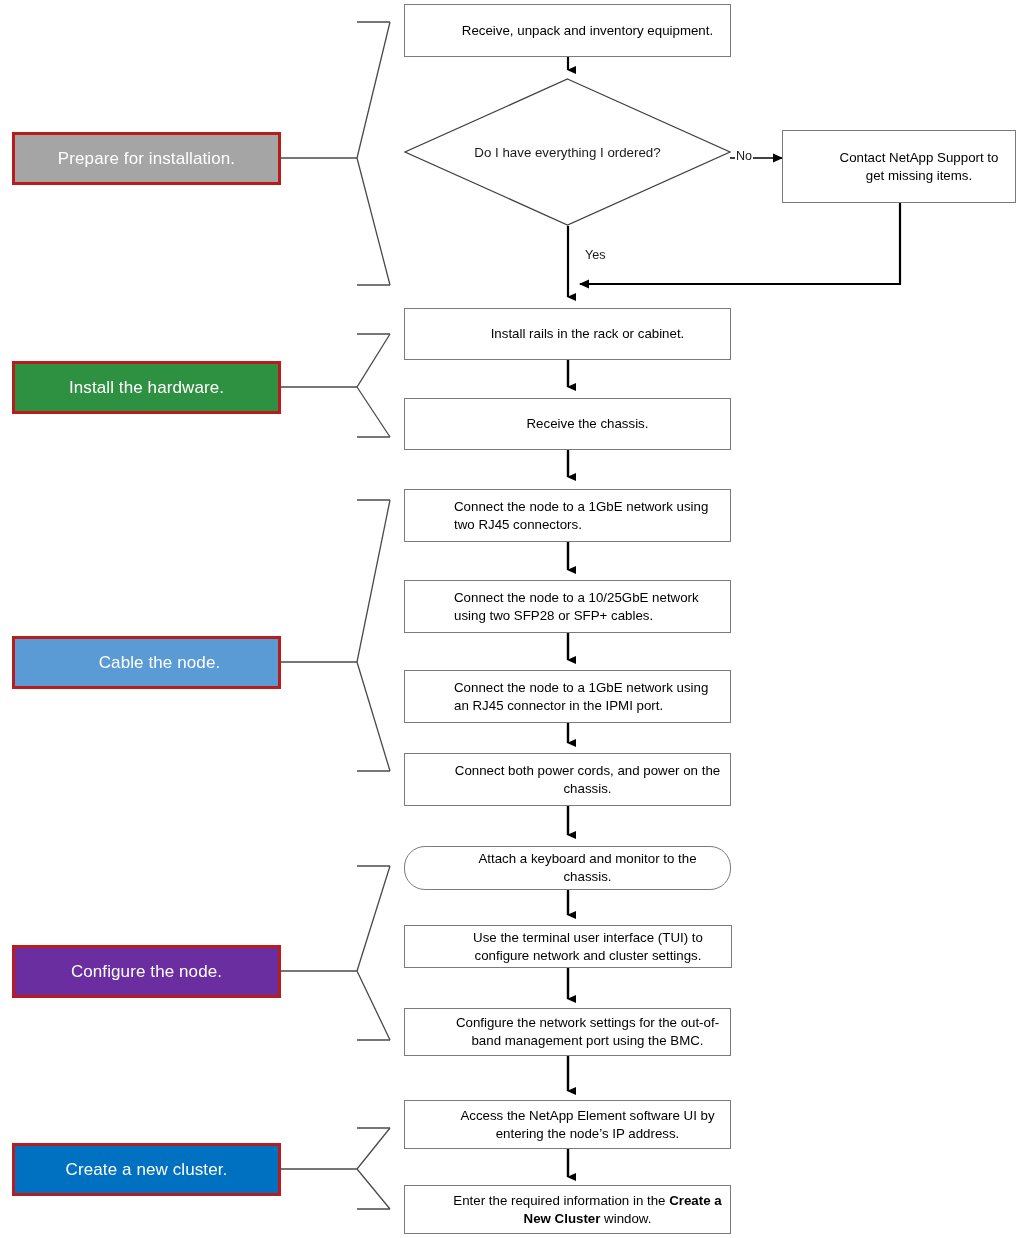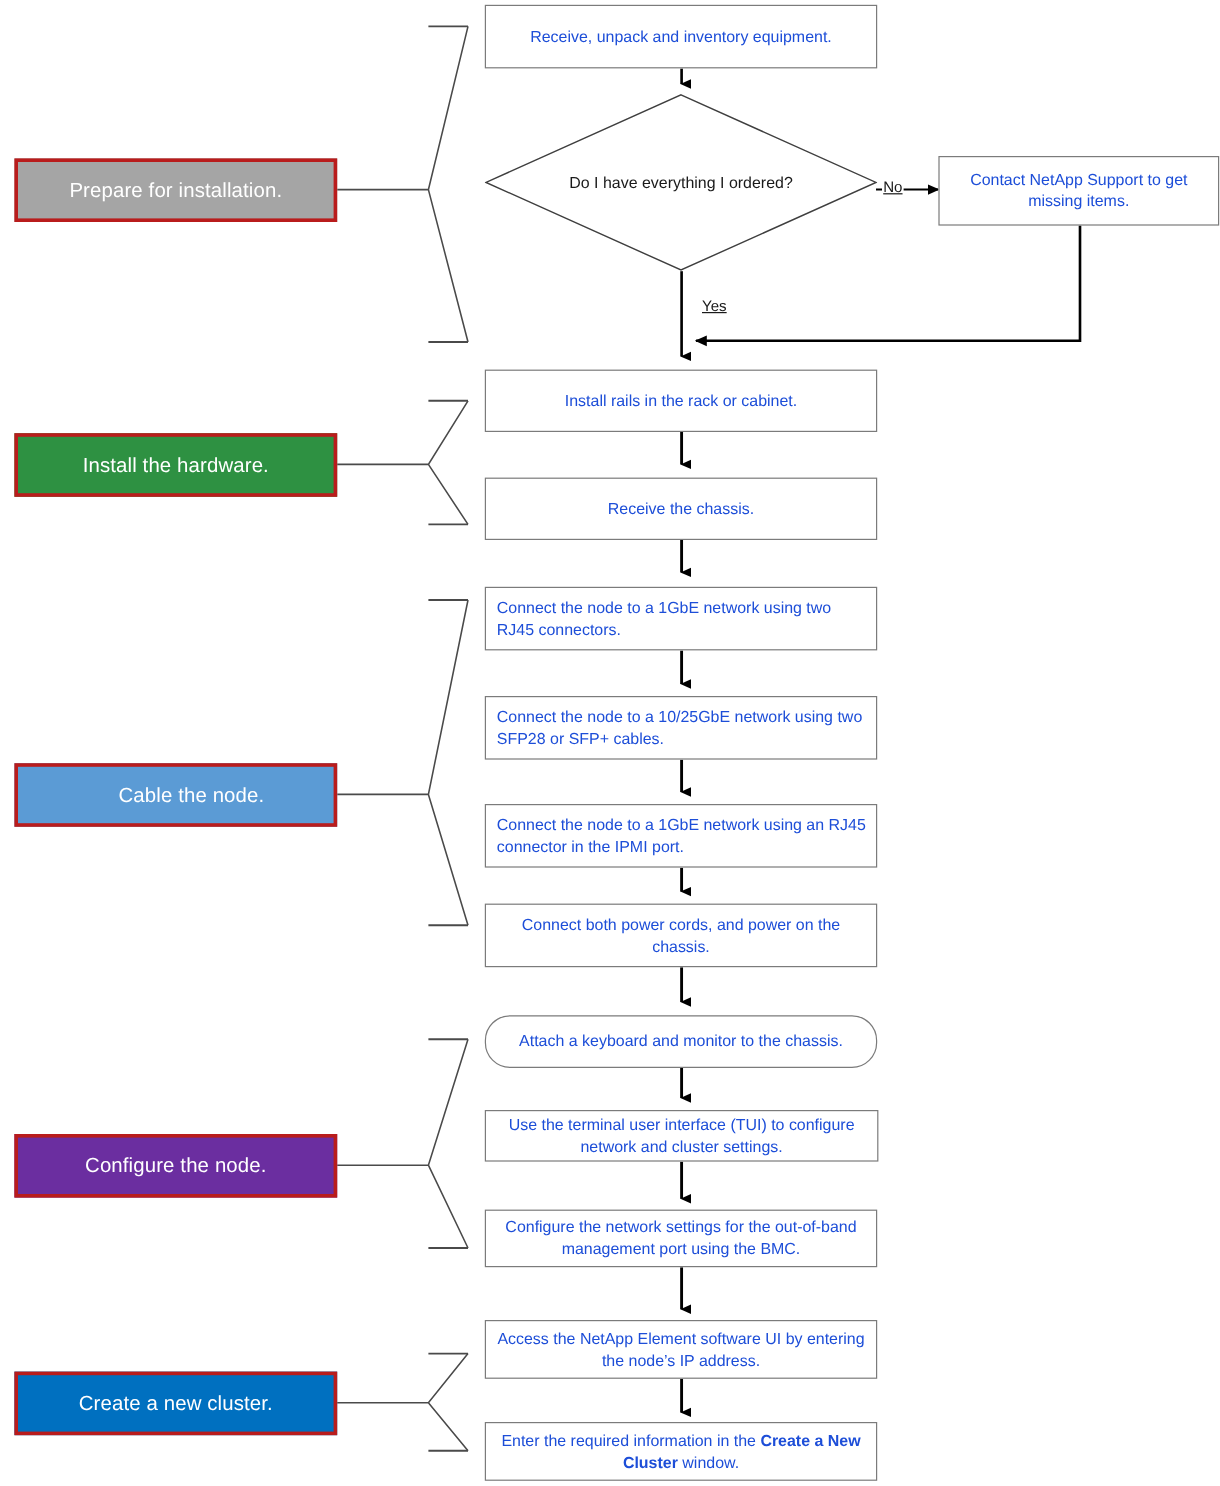--- a/index.html
+++ b/index.html
@@ -16,39 +16,40 @@
     font-size:17px;
     text-align:right;
     letter-spacing:.1px;
   }
   .proc-box{
     position:absolute;
     box-sizing:border-box;
     background:#ffffff;
     border:1px solid #7b7b7b;
     display:flex;align-items:center;
-    color:#1d4ed8;
+    color:#000000;
     font-size:13.3px;
     line-height:1.32;
+    padding-left:40px;
   }
   .proc-box.center{justify-content:center;text-align:center;}
   .proc-box.left{justify-content:flex-start;text-align:left;}
   .proc-box .txt{padding:0 8px;width:100%;}
   .proc-box.left .txt{padding-left:9px;padding-right:6px;}
 
   .diamond-wrap{position:absolute;}
   .diamond-wrap svg{position:absolute;left:0;top:0;}
   .diamond-label{
     position:absolute;left:0;top:0;width:100%;height:100%;
     display:flex;align-items:center;justify-content:center;
     font-size:13.3px;color:#1a1a1a;
   }
   .edge-label{
     position:absolute;font-size:12.6px;color:#1a1a1a;
-    background:#ffffff;padding:0 1px;white-space:nowrap;text-decoration:underline;
+    background:#ffffff;padding:0 1px;white-space:nowrap;
   }
   b{font-weight:bold;}
 </style>
 </head>
 <body>
 
 <div id="canvas">
 
   <svg class="edges" viewBox="0 0 1017 1238">
     <defs>
@@ -139,21 +140,21 @@
     <span class="txt">Receive, unpack and inventory equipment.</span>
   </div>
 
   <div class="diamond-wrap" style="left:404px;top:78px;width:327px;height:148px;">
     <svg width="327" height="148" viewBox="0 0 327 148">
       <polygon points="163.5,1 326,74 163.5,147 1,74" fill="#ffffff" stroke="#3f3f3f" stroke-width="1.2"></polygon>
     </svg>
     <div class="diamond-label">Do I have everything I ordered?</div>
   </div>
 
-  <div class="proc-box center" style="left:782px;top:130px;width:234px;height:58px;">
+  <div class="proc-box center" style="left:782px;top:130px;width:234px;height:73px;">
     <span class="txt">Contact NetApp Support to get missing items.</span>
   </div>
 
   <div class="proc-box center" style="left:404px;top:308px;width:327px;height:52px;">
     <span class="txt">Install rails in the rack or cabinet.</span>
   </div>
 
   <div class="proc-box center" style="left:404px;top:398px;width:327px;height:52px;">
     <span class="txt">Receive the chassis.</span>
   </div>

